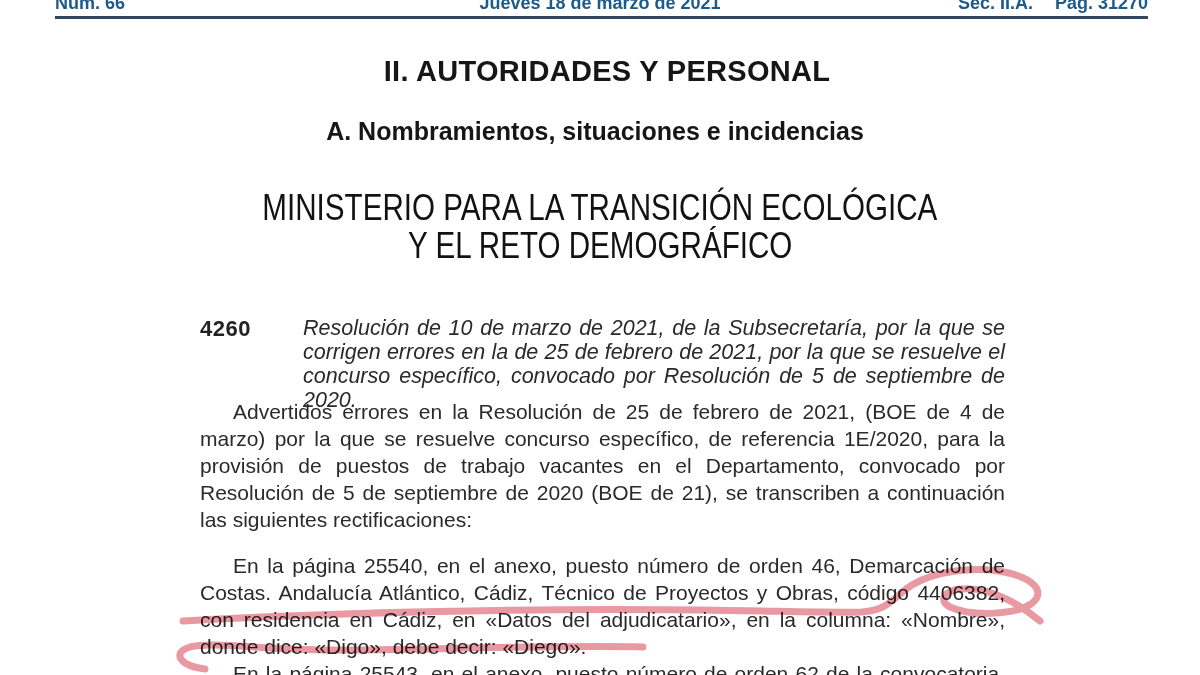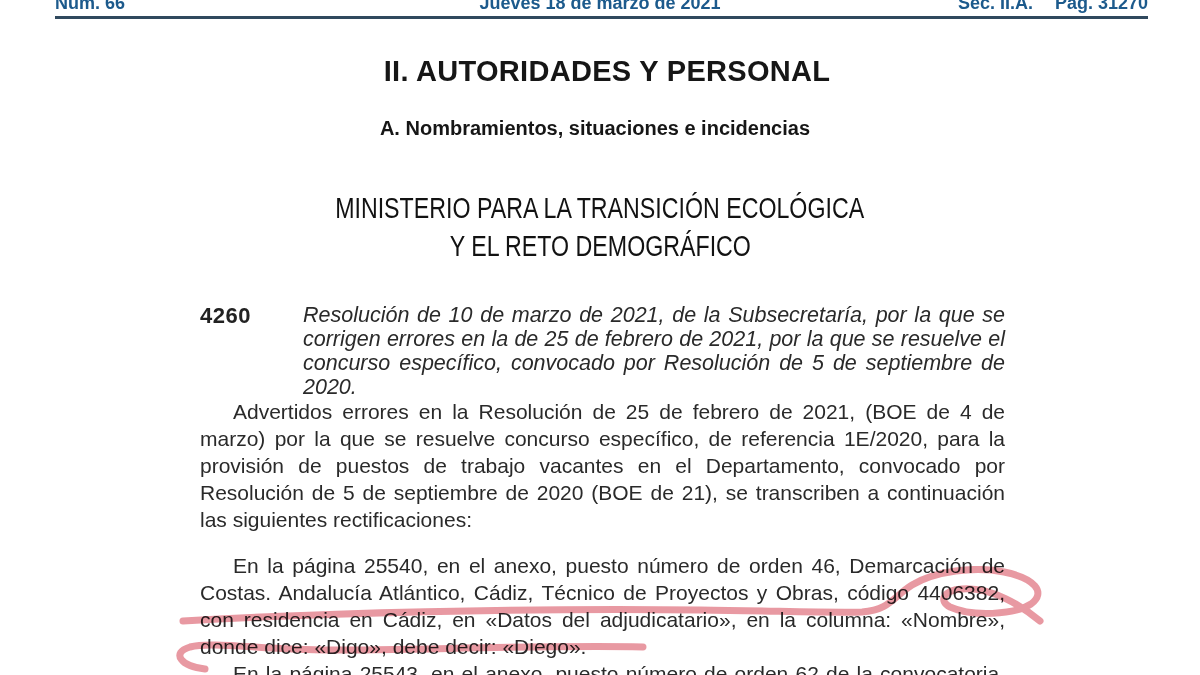--- a/index.html
+++ b/index.html
@@ -15,27 +15,27 @@
     font-size:18px;font-weight:bold;color:#1c5a8c;}
   .hdr-left{position:absolute;left:55px;top:0;}
   .hdr-center{position:absolute;left:0;right:0;top:0;text-align:center;}
   .hdr-right{position:absolute;right:52px;top:0;display:flex;gap:22px;}
   .hdr-rule{position:absolute;top:16px;left:55px;width:1093px;height:3px;background:#30495e;}
 
   
   .sec-title{position:absolute;top:55px;left:0;width:1190px;text-align:center;
     font-size:29px;font-weight:bold;color:#161616;letter-spacing:.3px;padding-left:12px;}
   .sec-sub{position:absolute;top:117px;left:0;width:1190px;text-align:center;
-    font-size:20px;font-weight:bold;color:#161616;}
+    font-size:25px;font-weight:bold;color:#161616;}
   .ministry{position:absolute;top:189px;left:0;width:1200px;text-align:center;
-    font-size:29px;line-height:38px;color:#121212;font-weight:400;}
+    font-size:37px;line-height:38px;color:#121212;font-weight:400;}
   .ministry .cond{display:inline-block;transform:scaleX(0.8);transform-origin:center;white-space:nowrap;}
 
   
-  .item{position:absolute;top:303px;left:200px;width:805px;display:flex;}
+  .item{position:absolute;top:316px;left:200px;width:805px;display:flex;}
   .item-num{flex:none;width:103px;font-size:22px;font-weight:bold;color:#222;letter-spacing:.5px;}
   .item-summary{flex:1;font-style:italic;font-size:21.5px;line-height:24px;
     text-align:justify;color:#2a2a2a;}
 
   
   .body-text{position:absolute;top:398px;left:200px;width:805px;
     font-size:21px;line-height:27px;text-align:justify;color:#2a2a2a;}
   .body-text p{margin:0;text-indent:33px;}
   .body-text p.gap-after{margin-bottom:19px;}
 

